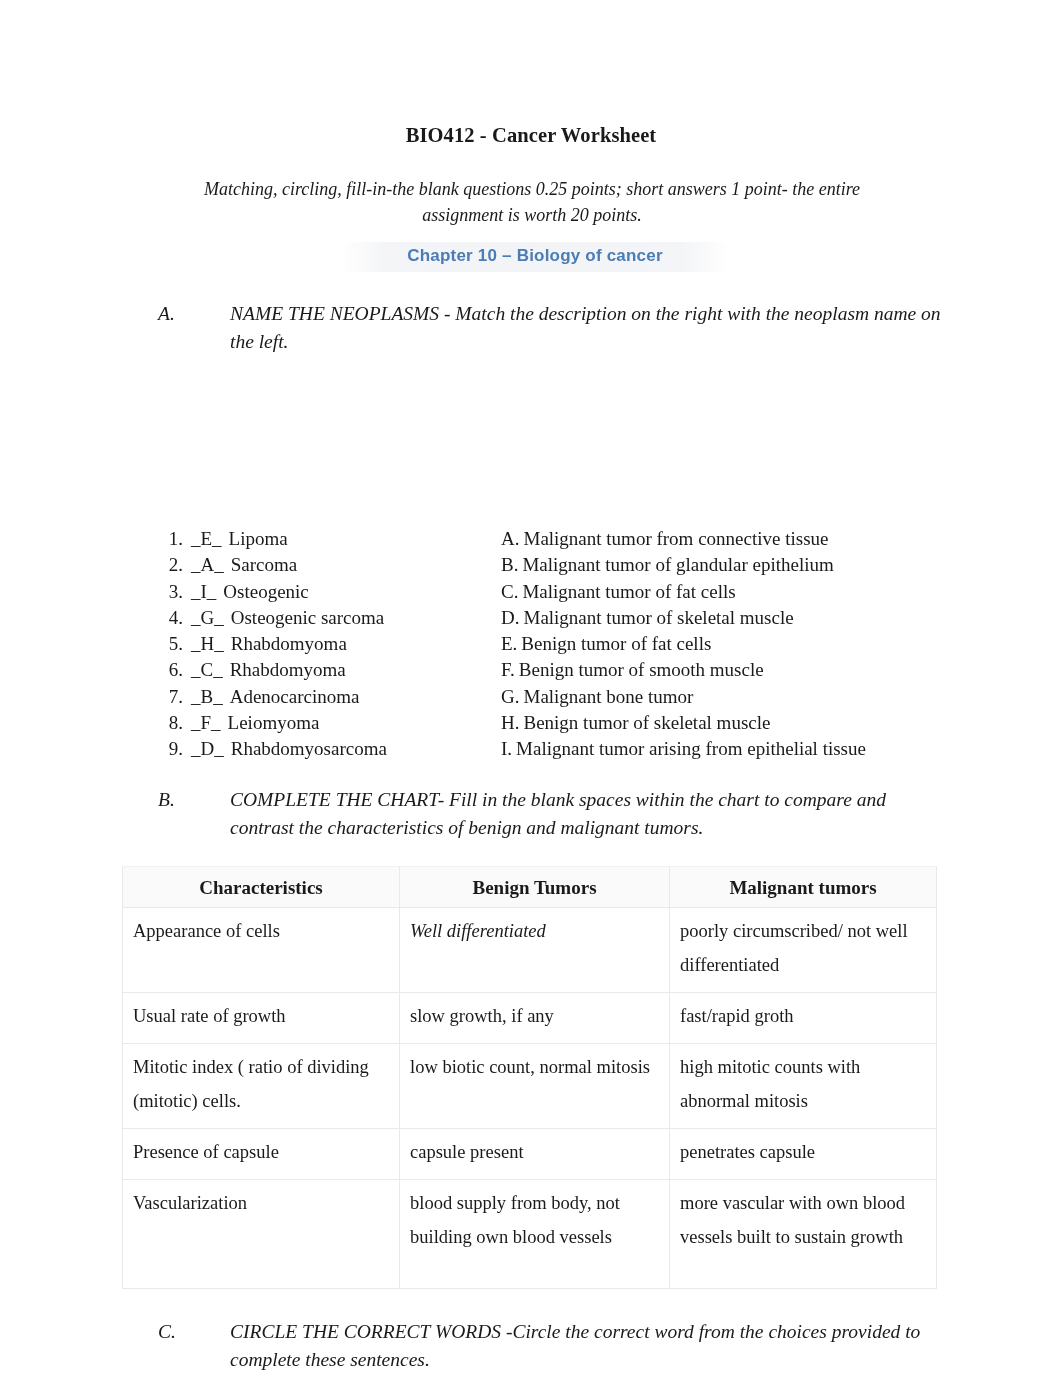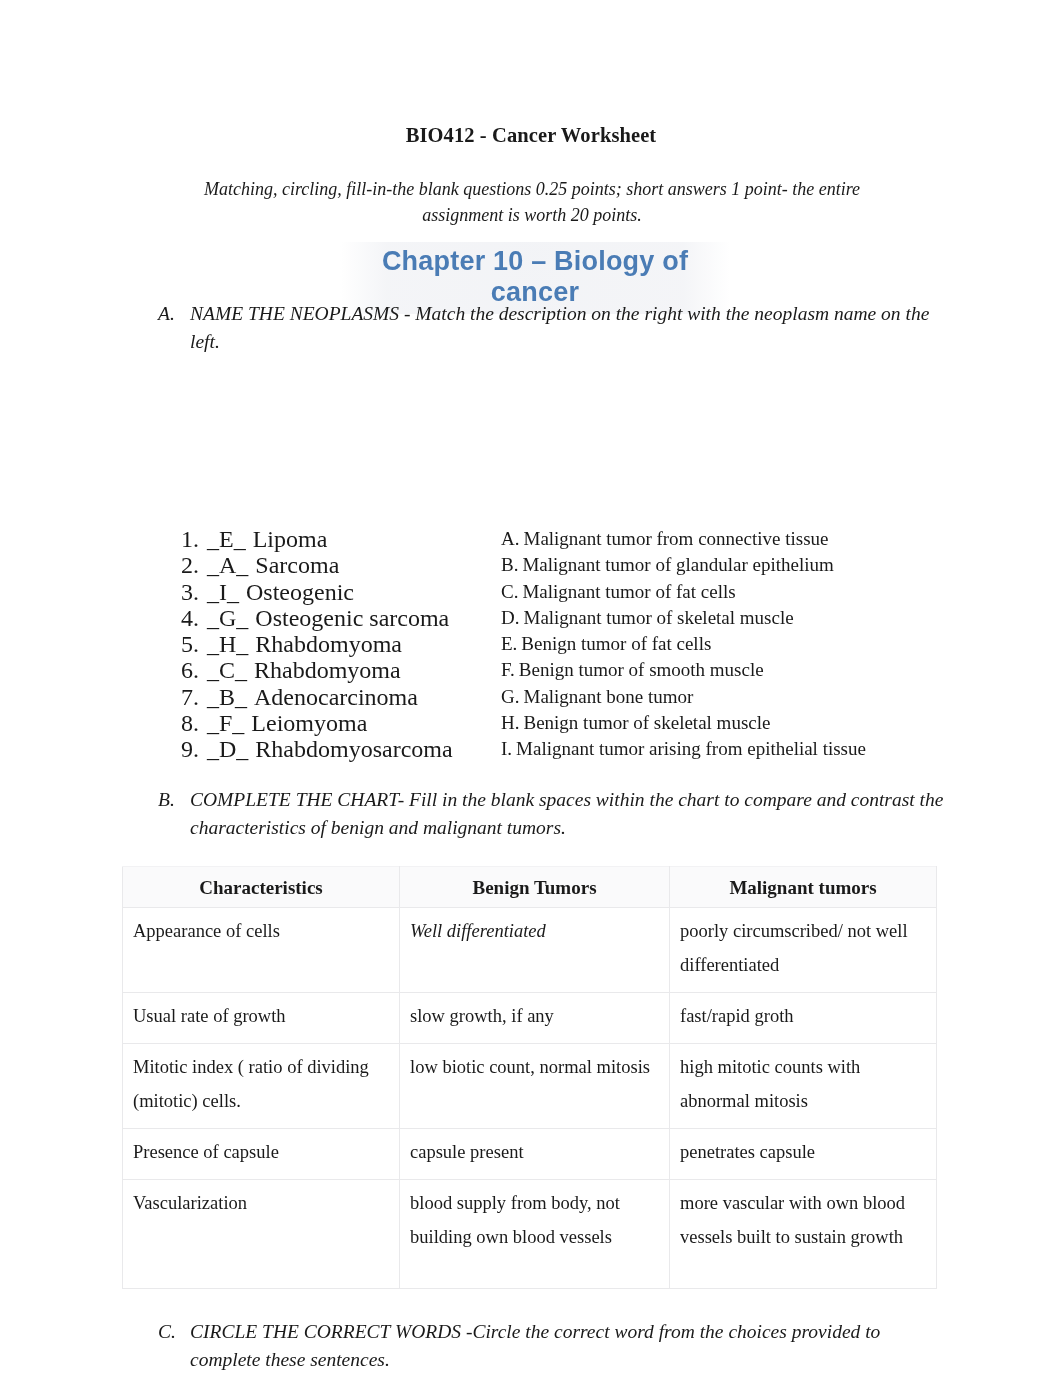--- a/index.html
+++ b/index.html
@@ -46,21 +46,21 @@
 
   
   .chapter-heading {
     position: absolute;
     top: 242px;
     left: 340px;
     width: 390px;
     text-align: center;
     font-family: "Liberation Sans", "DejaVu Sans", sans-serif;
     font-weight: bold;
-    font-size: 27px;
+    font-size: 17px;
     color: #4a7cb5;
     background: linear-gradient(to right, rgba(246,246,248,0) 0%, rgba(242,243,246,0.85) 12%, rgba(242,243,246,0.95) 50%, rgba(242,243,246,0.85) 88%, rgba(246,246,248,0) 100%);
     padding: 4px 0 6px 0;
     letter-spacing: 0.2px;
   }
 
   
   .section-head {
     position: absolute;
     font-style: italic;
@@ -69,38 +69,38 @@
   }
   .section-head .marker {
     position: absolute;
     left: 0;
     top: 0;
     width: 34px;
     text-align: left;
     font-style: italic;
   }
   .section-head .body {
-    margin-left: 32px;
+    margin-left: 72px;
     display: block;
   }
   .caps {
     font-style: italic;
   }
 
   #section-a { top: 300px; left: 158px; width: 790px; }
   #section-b { top: 786px; left: 158px; width: 790px; }
   #section-c { top: 1318px; left: 158px; width: 790px; }
 
   
   .match-left {
     position: absolute;
     top: 526px;
-    left: 172px;
+    left: 156px;
     width: 340px;
-    font-size: 24px;
+    font-size: 19px;
     line-height: 26.3px;
   }
   .match-left .row {
     display: block;
     white-space: nowrap;
   }
   .match-left .num {
     display: inline-block;
     width: 27px;
     text-align: right;

